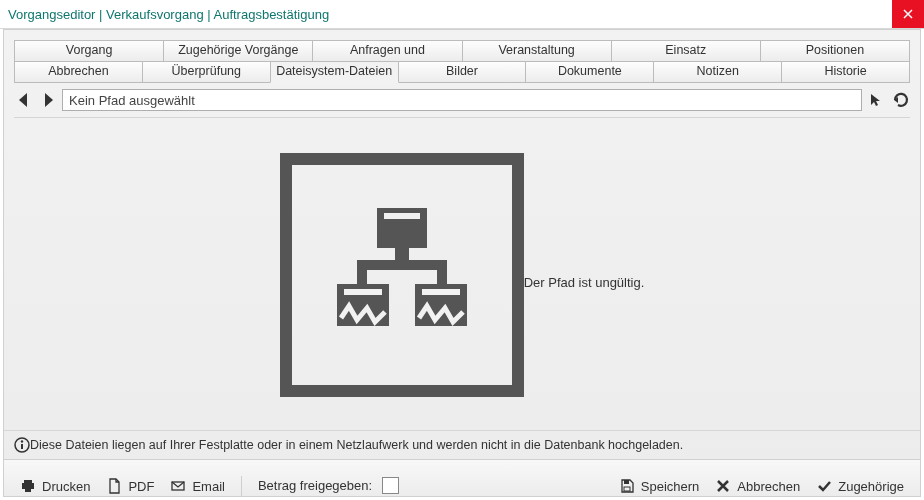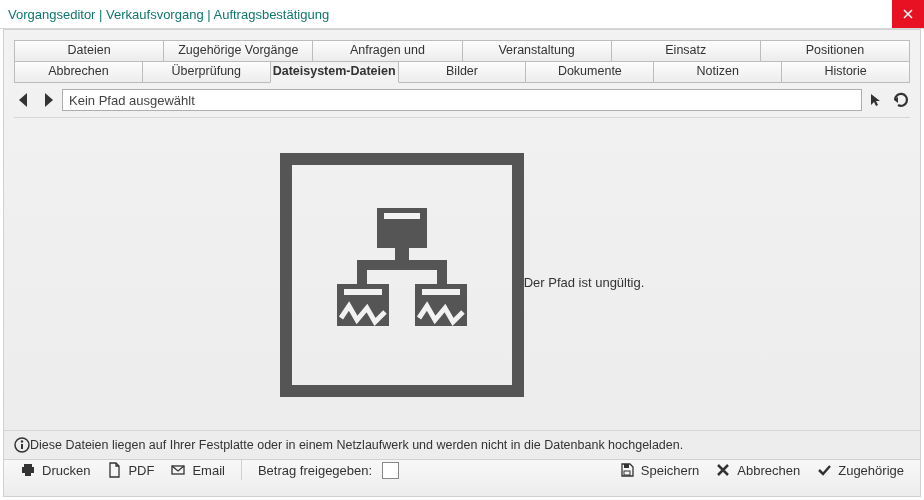--- a/index.html
+++ b/index.html
@@ -5,30 +5,30 @@
 html,body{margin:0;padding:0;font-family:"Segoe UI",Tahoma,Arial,sans-serif;font-size:13px;color:#222;background:#fff;width:924px;height:500px;overflow:hidden}
 .titlebar{height:28px;background:#fff;border-bottom:1px solid #d8d8d8;display:flex;align-items:center;padding-left:8px}
 .titlebar .title{flex:1;font-size:13px;color:#0f766e}
 .titlebar .close{width:32px;height:28px;background:#e81123;color:#fff;display:flex;align-items:center;justify-content:center;font-size:11px}
 .app{position:relative;background:linear-gradient(#f2f2f2,#ececec);border:1px solid #d0d0d0;margin:0 3px;height:468px;box-sizing:border-box;display:flex;flex-direction:column}
 .tabs{padding:10px 10px 0 10px}
 .tabrow{display:flex}
 .tab{flex:1;text-align:center;border:1px solid #bcbcbc;background:linear-gradient(#fdfdfd,#ececec);font-size:12.5px;line-height:18px;height:20px;margin-left:-1px;cursor:default;color:#333}
 .tab:first-child{margin-left:0}
 .tabrow2 .tab{border-top:none}
-.tab.active{background:#f2f2f2;border-bottom:1px solid #f2f2f2;font-weight:700;position:relative;z-index:2}
+.tab.active{background:#f2f2f2;border-bottom:1px solid #f2f2f2;font-weight:400;position:relative;z-index:2}
 .pathbar{display:flex;align-items:center;padding:6px 10px 4px 10px;gap:4px}
 .navbtn{width:20px;height:20px;display:flex;align-items:center;justify-content:center;color:#555}
 .pathinput{flex:1;height:22px;border:1px solid #aeaeae;border-radius:0;padding:0 6px;font-size:13px;color:#444;background:#fff;box-sizing:border-box}
 .hr{height:1px;background:#d6d6d6;margin:2px 10px}
 .content{flex:1;display:flex;flex-direction:row;align-items:center;justify-content:center}
 .bigicon{border:12px solid #555;width:220px;height:220px;display:flex;align-items:center;justify-content:center}
 .msg{margin-top:14px;font-size:13px;color:#333}
 .infobar{display:flex;align-items:center;padding:6px 10px;color:#333;font-size:12.5px;border-top:1px solid #d6d6d6;gap:0}
-.footer{border-top:1px solid #d0d0d0;background:linear-gradient(#f8f8f8,#ececec);height:36px;display:flex;align-items:flex-start;padding:0 10px;font-size:13px;color:#333;gap:4px}
+.footer{border-top:1px solid #d0d0d0;background:linear-gradient(#f8f8f8,#ececec);height:36px;display:flex;align-items:flex-end;padding:0 10px;font-size:13px;color:#333;gap:4px}
 .fbtn{display:flex;align-items:center;gap:6px;padding:2px 6px}
 .sep{width:1px;height:20px;background:#cfcfcf;margin:0 6px}
 .spacer{flex:1}
 .cb{width:15px;height:15px;border:1px solid #888;background:#fff;display:inline-block;vertical-align:middle;margin-left:4px}
 .ico{display:inline-flex;width:16px;height:16px;align-items:center;justify-content:center;color:#444}
 svg{display:block}
 </style>
 </head>
 <body>
 
@@ -37,21 +37,21 @@
   <div class="close">
     <svg width="10" height="10" viewBox="0 0 10 10">
         <path d="M1 1 L9 9 M9 1 L1 9" stroke="#fff" stroke-width="1.5"></path>
       </svg>
   </div>
 </div>
 
 <div class="app">
   <div class="tabs">
     <div class="tabrow" id="tabrow1">
-        <div class="tab">Dateien</div>
+        <div class="tab">Vorgang</div>
         <div class="tab">Zugehörige Vorgänge</div>
         <div class="tab">Anfragen und Bestellungen</div>
         <div class="tab">Veranstaltung</div>
         <div class="tab">Einsatz</div>
         <div class="tab">Positionen</div>
       </div>
     <div class="tabrow tabrow2" id="tabrow2">
         <div class="tab">Abbrechen</div>
         <div class="tab">Überprüfung</div>
         <div class="tab active">Dateisystem-Dateien</div>

